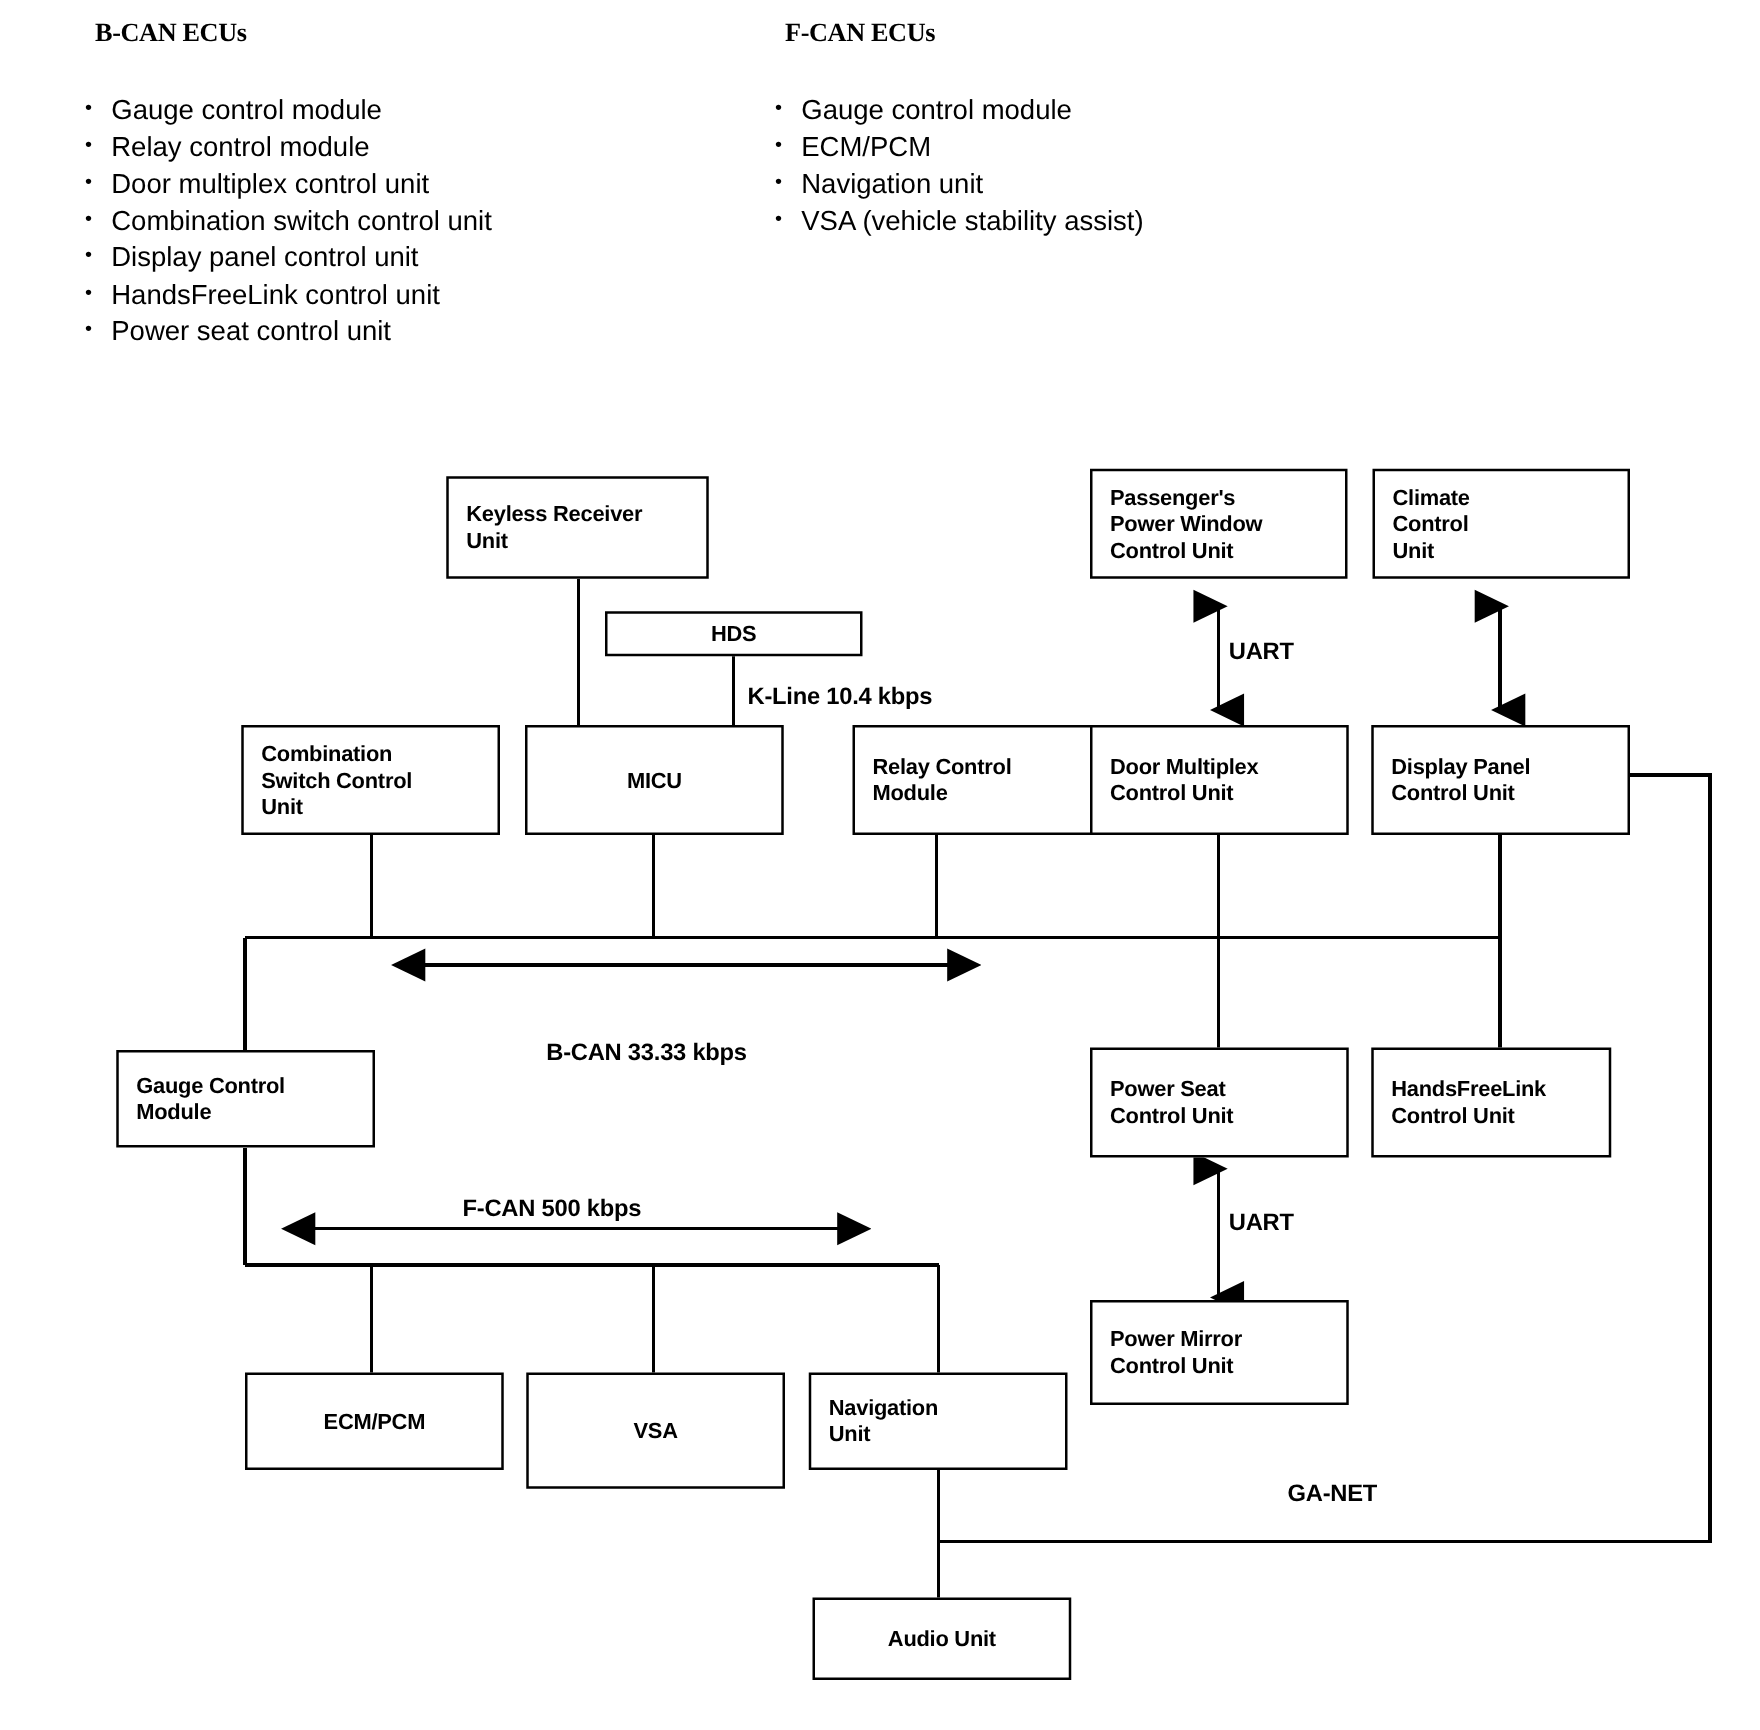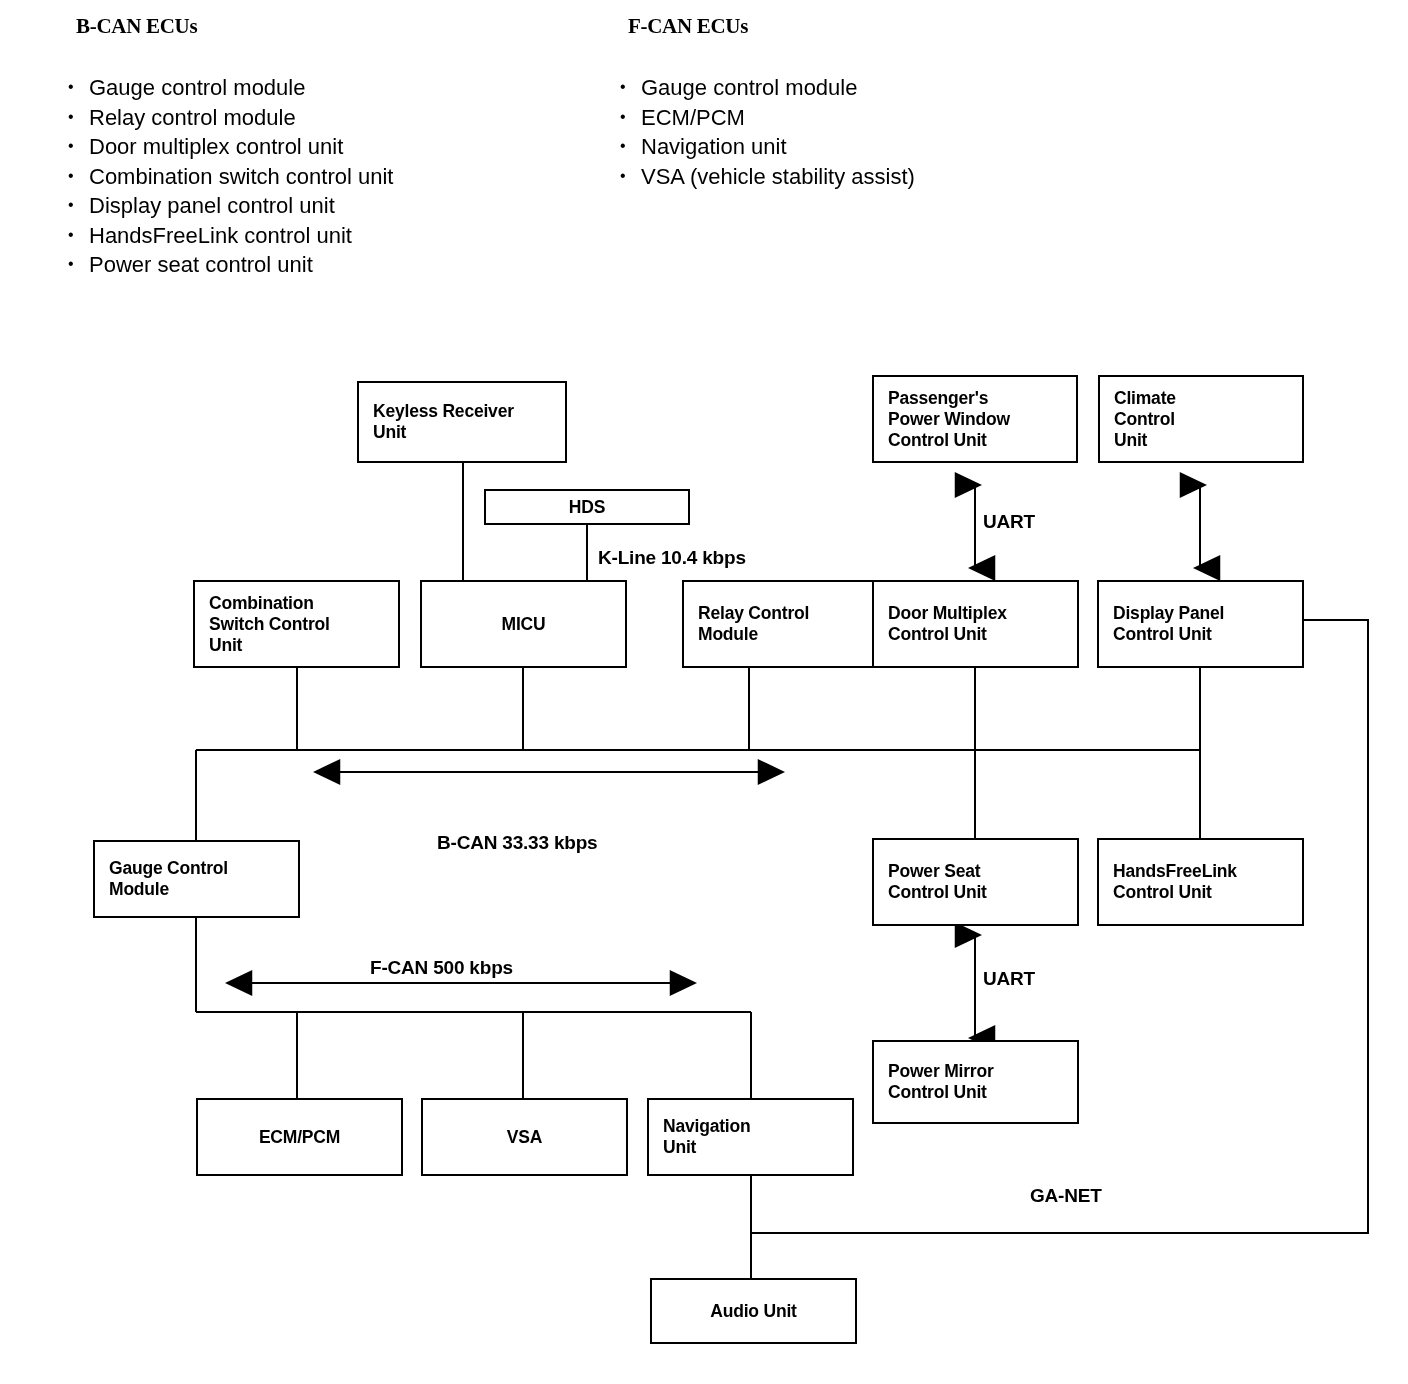--- a/index.html
+++ b/index.html
@@ -197,26 +197,26 @@
 
   <div class="node" style="left:1097px; top:580px; width:207px; height:88px;">Display Panel
 Control Unit</div>
 
   <div class="node" style="left:93px; top:840px; width:207px; height:78px;">Gauge Control
 Module</div>
 
   <div class="node" style="left:872px; top:838px; width:207px; height:88px;">Power Seat
 Control Unit</div>
 
-  <div class="node" style="left:1097px; top:838px; width:207px; height:88px;">HandsFreeLink
+  <div class="node" style="left:1097px; top:838px; width:192px; height:88px;">HandsFreeLink
 Control Unit</div>
 
   <div class="node center" style="left:196px; top:1098px; width:207px; height:78px;">ECM/PCM</div>
 
-  <div class="node center" style="left:421px; top:1098px; width:207px; height:78px;">VSA</div>
+  <div class="node center" style="left:421px; top:1098px; width:207px; height:93px;">VSA</div>
 
   <div class="node" style="left:647px; top:1098px; width:207px; height:78px;">Navigation
 Unit</div>
 
   <div class="node" style="left:872px; top:1040px; width:207px; height:84px;">Power Mirror
 Control Unit</div>
 
   <div class="node center" style="left:650px; top:1278px; width:207px; height:66px;">Audio Unit</div>
 
   <div class="lbl" style="left:598px; top:547px;">K-Line 10.4 kbps</div>

